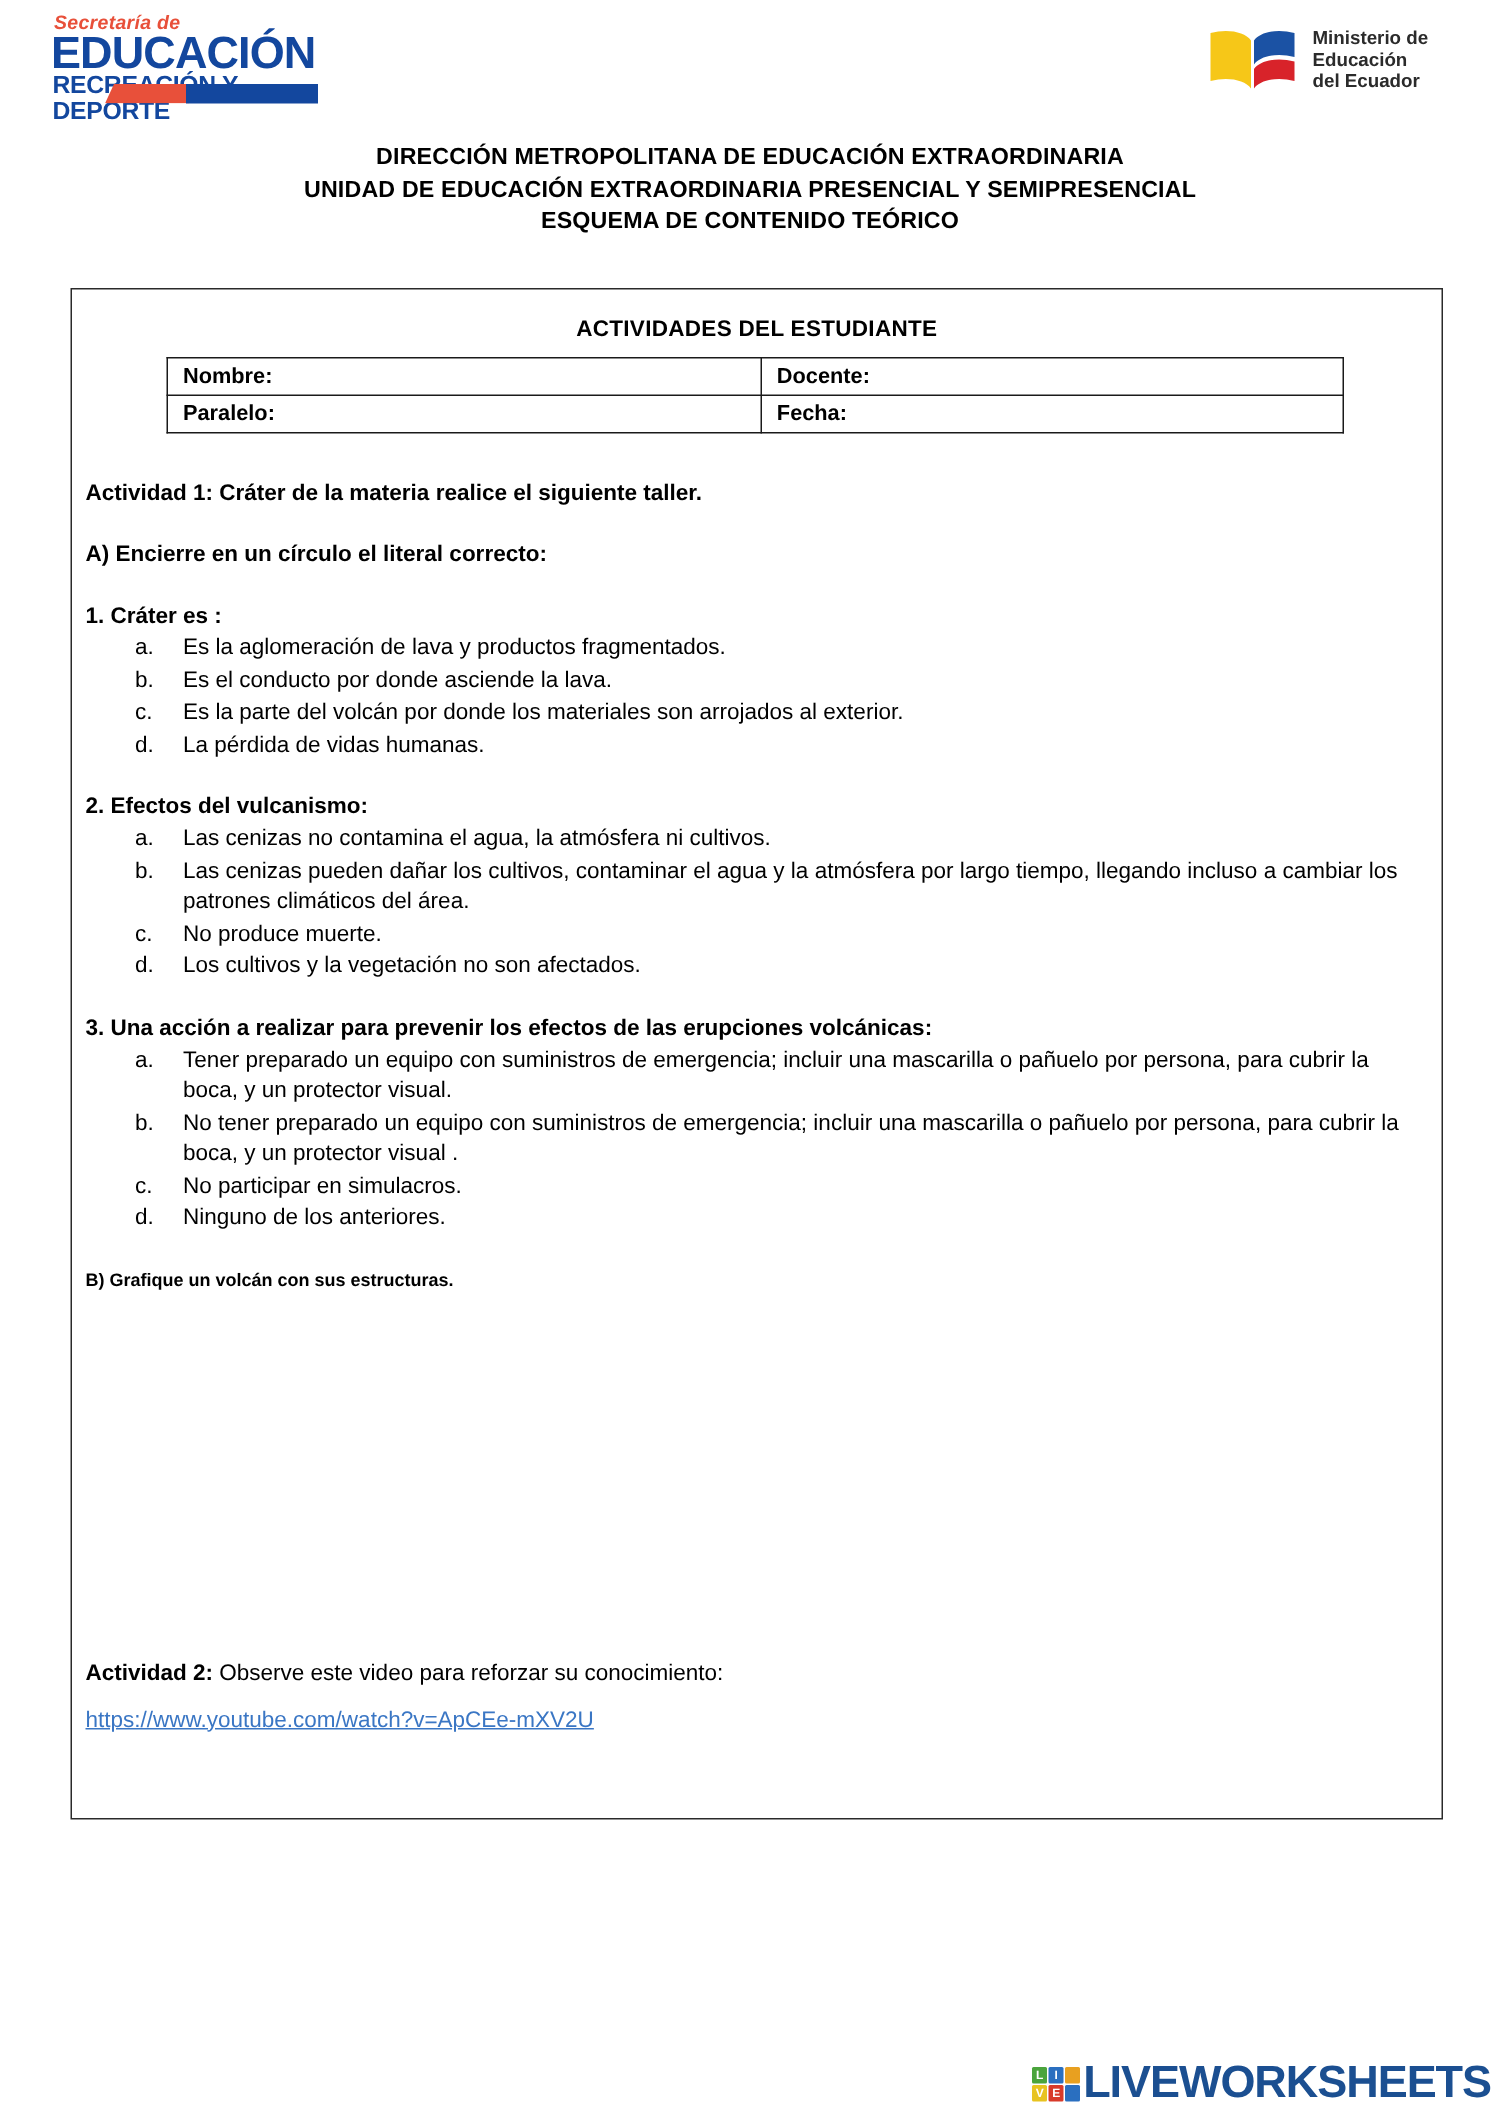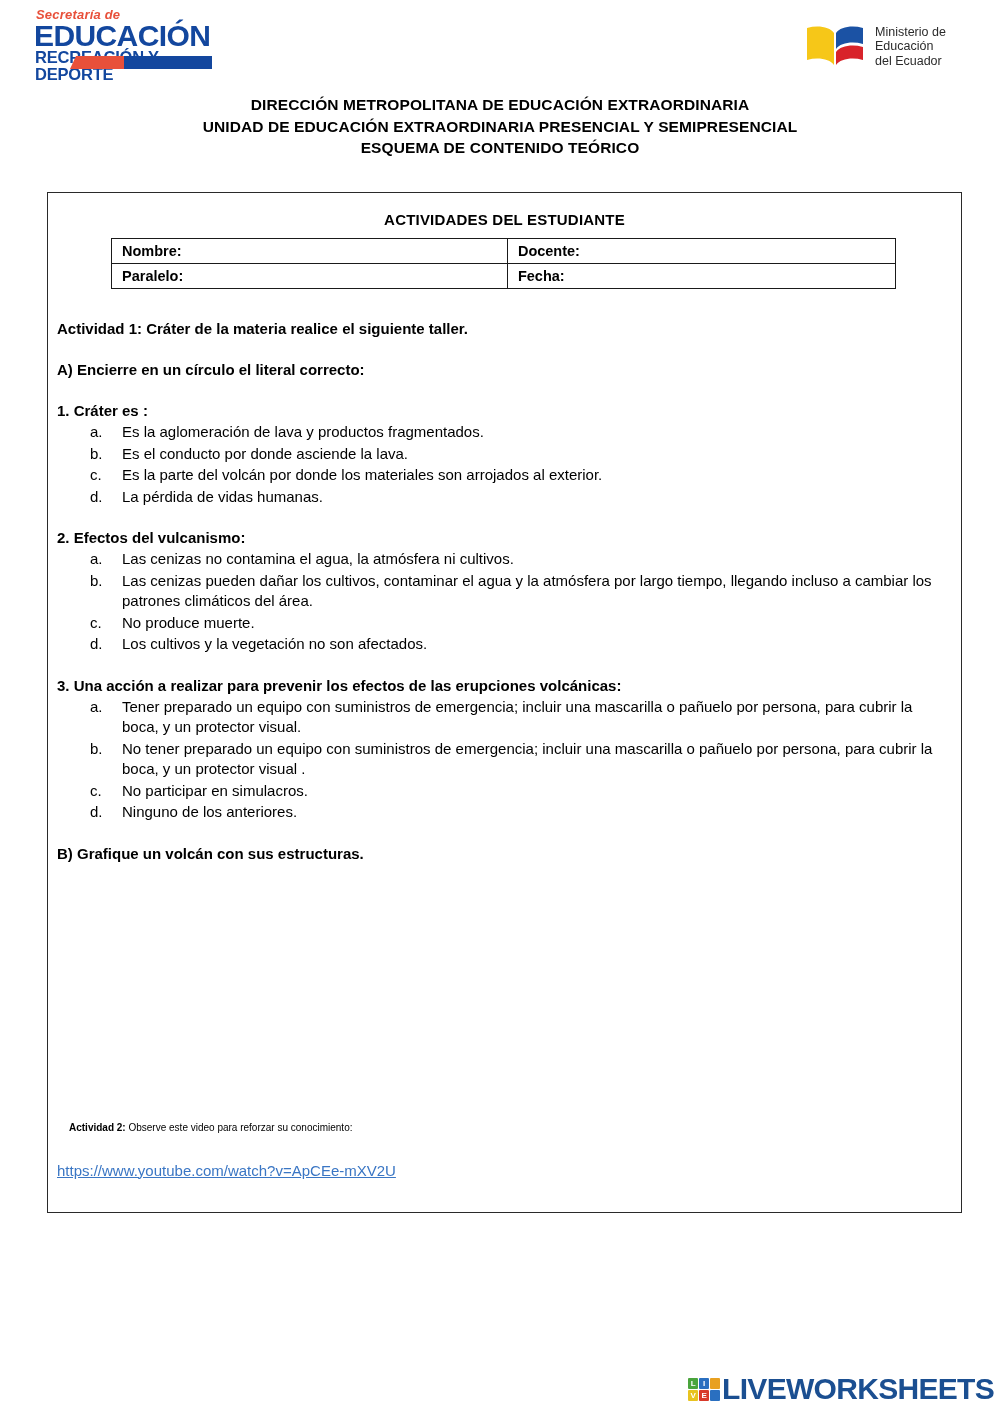--- a/index.html
+++ b/index.html
@@ -86,22 +86,23 @@
     margin-top: 48px;
   }
 
   .logo-right {
     position: absolute;
     right: 10px;
     top: 12px;
     width: 186px;
     height: 56px;
     display: flex;
-    align-items: flex-end;
+    align-items: center;
     gap: 9px;
+    font-weight: bold;
   }
   .logo-right .bookmark {
     width: 62px;
     height: 44px;
     flex: 0 0 62px;
   }
   .logo-right .mintext {
     font-size: 12.5px;
     line-height: 14.5px;
     color: #2b2b2b;
@@ -199,30 +200,30 @@
     flex: 0 0 32px;
     padding-left: 33px;
     box-sizing: content-box;
     width: 14px;
   }
   .opts li .otext {
     flex: 1 1 auto;
     padding-right: 4px;
   }
   .section-b {
-    font-size: 15px;
+    font-size: 12px;
     font-weight: bold;
     line-height: 19px;
     margin: 14px 0 0 0;
   }
   .draw-space { height: 242px; }
   .act2 {
-    font-size: 10px;
+    font-size: 15px;
     line-height: 21px;
-    margin: 12px;
+    margin: 0;
   }
   .act2 b { font-weight: bold; }
   .video-link {
     display: inline-block;
     margin-top: 12px;
     font-size: 15px;
     color: #3a76c4;
     text-decoration: underline;
   }
 

